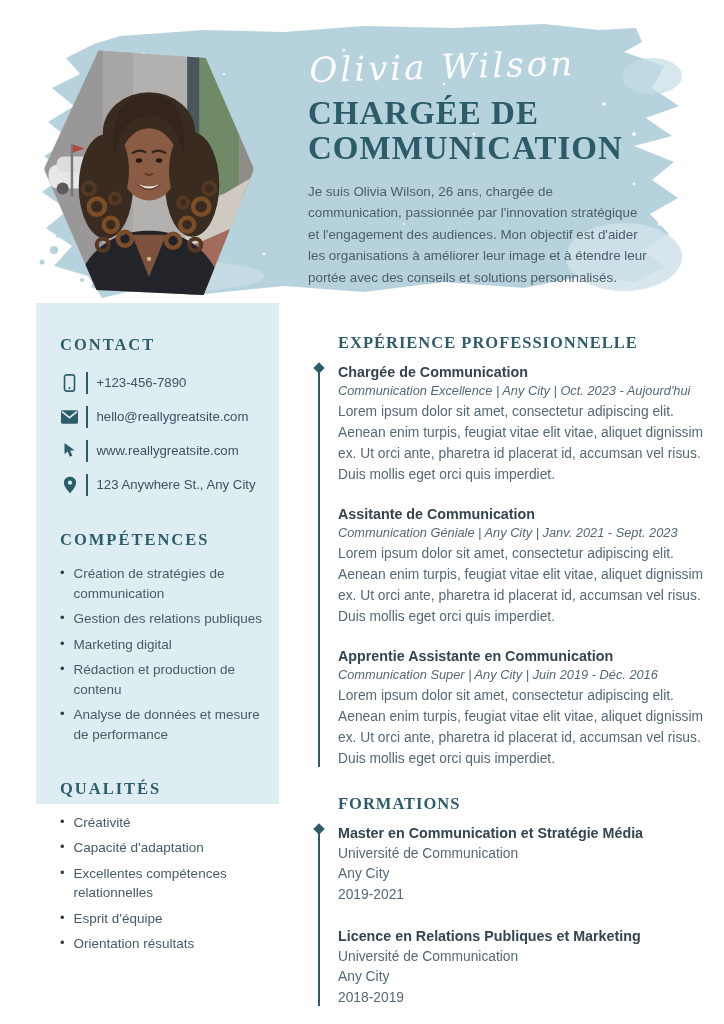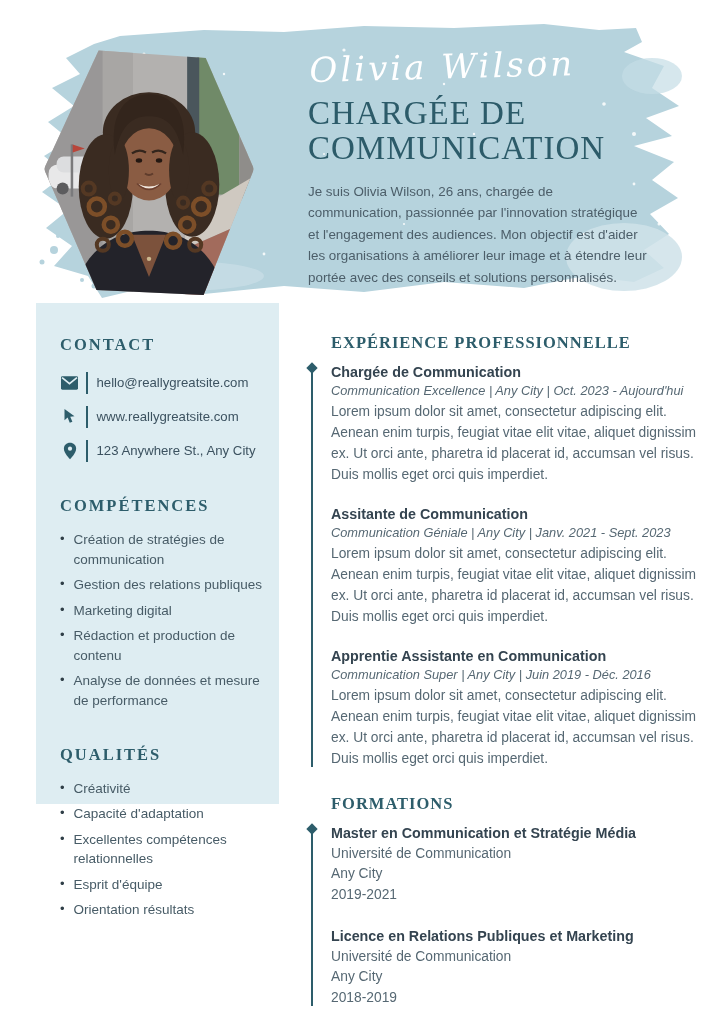--- a/index.html
+++ b/index.html
@@ -18,21 +18,21 @@
   }
   .hex-photo svg{display:block;width:100%;height:100%;}
   
   .header-text{position:absolute;left:308px;top:50px;width:352px;}
   .name-script{
     font-family:"DejaVu Serif", serif;font-style:italic;font-weight:400;
     color:#ffffff;font-size:34px;letter-spacing:3px;transform:rotate(-1.5deg);
     transform-origin:left bottom;margin:0 0 6px 2px;
   }
   .big-title{
-    font-family:"Liberation Serif", serif;font-weight:400;color:#2c5b69;
+    font-family:"Liberation Serif", serif;font-weight:700;color:#2c5b69;
     font-size:33px;line-height:1.06;letter-spacing:1px;margin:0;
   }
   .intro{
     margin-top:15px;width:340px;font-size:13.4px;line-height:1.6;color:#4c5e69;
   }
   
   .sidebar{
     position:absolute;left:36px;top:303px;width:243px;height:501px;
     background:#deedf2;box-sizing:border-box;padding:32px 16px 0 24px;
   }
@@ -44,21 +44,21 @@
   .contact-row{display:flex;align-items:center;margin-bottom:11px;min-height:23px;}
   .c-icon{width:19px;display:flex;justify-content:center;flex:0 0 19px;}
   .c-div{width:1.5px;height:22px;background:#2d5d6b;margin:0 9px 0 7px;flex:0 0 1.5px;}
   .c-text{font-size:13.2px;color:#3c5260;}
   .side-section{margin-top:34px;}
   .b-list{margin-top:14px;}
   .b-item{display:flex;margin-bottom:6px;}
   .b-item .dot{color:#2f3e47;margin-right:9px;font-size:13px;line-height:1.45;}
   .b-item .b-text{font-size:13.5px;line-height:1.45;color:#475b66;}
   
-  .main-col{position:absolute;left:311px;top:333px;width:392px;}
+  .main-col{position:absolute;left:318px;top:333px;width:392px;}
   .main-heading{letter-spacing:1px;margin-left:20px;}
   .rail-section{display:flex;margin-top:11px;}
   .rail{position:relative;width:20px;flex:0 0 20px;}
   .rail::before{
     content:"";position:absolute;left:0;top:7px;bottom:3px;width:2px;background:#2d5d6b;
   }
   .rail .diamond{
     position:absolute;left:-3px;top:0;width:8px;height:8px;background:#2d5d6b;
     transform:rotate(45deg);
   }
@@ -176,20 +176,30 @@
     <span>COMMUNICATION</span></h1>
   <div class="intro">Je suis Olivia Wilson, 26 ans, chargée de communication, passionnée par l'innovation stratégique et l'engagement des audiences. Mon objectif est d'aider les organisations à améliorer leur image et à étendre leur portée avec des conseils et solutions personnalisés.</div>
 </div>
 
 <div class="sidebar">
 
   <h2 class="side-heading">CONTACT</h2>
   <div class="contact-list">
     <div class="contact-row">
       <span class="c-icon">
+        <svg width="15" height="20" viewBox="0 0 24 30">
+            <rect x="4" y="2" width="16" height="26" rx="3.5" fill="none" stroke="#2d5d6b" stroke-width="2.6"></rect>
+            <circle cx="12" cy="23" r="1.6" fill="#2d5d6b"></circle>
+          </svg>
+      </span>
+      <span class="c-div"></span>
+      <span class="c-text">+123-456-7890</span>
+    </div>
+    <div class="contact-row">
+      <span class="c-icon">
         <svg width="17" height="14" viewBox="0 0 24 19">
             <rect x="0" y="0" width="24" height="19" rx="2" fill="#2d5d6b"></rect>
             <path d="M1.5 2 L12 10.5 L22.5 2" stroke="#deedf2" stroke-width="2.4" fill="none"></path>
           </svg>
       </span>
       <span class="c-div"></span>
       <span class="c-text">hello@reallygreatsite.com</span>
     </div>
     <div class="contact-row">
       <span class="c-icon">

